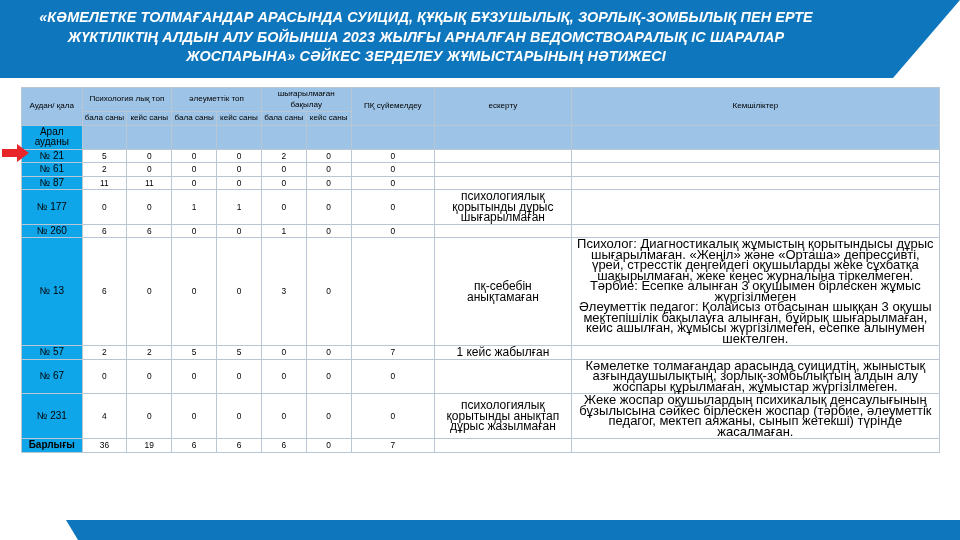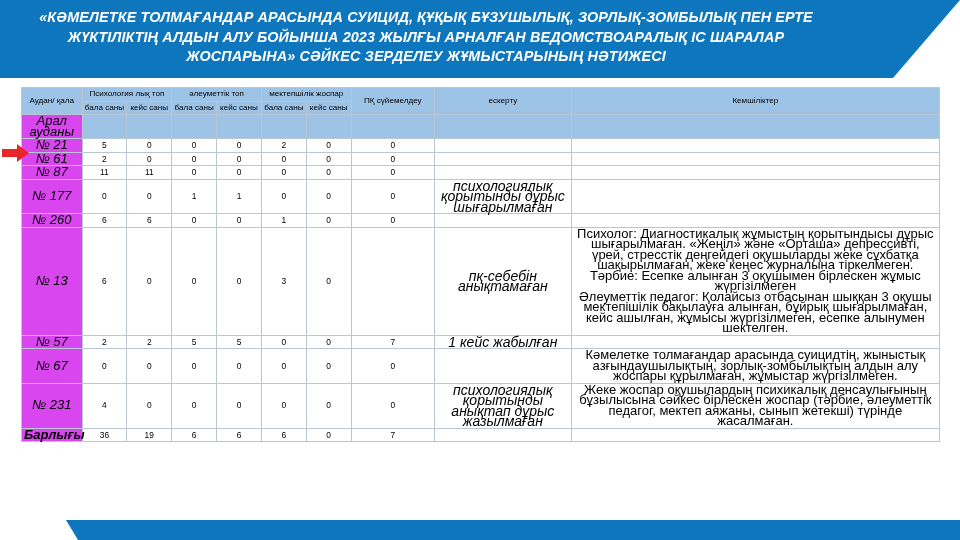--- a/index.html
+++ b/index.html
@@ -66,28 +66,27 @@
     vertical-align:middle;
     padding:1px 2px;
     line-height:10.5px;
     font-weight:normal;
   }
   .hdr{
     background:#9DC3E6;
     font-size:8.1px;
   }
   .rowhead{
-    background:#d946ef;
-    font-size:13px;
-    font-style:italic;
+    background:#0ea5e9;
+    font-size:10px;
   }
   .totalrow td{ font-weight:bold; }
   .totalrow .rowhead{ font-weight:bold; }
   .num{ font-size:8.4px; }
-  .note{ font-size:14px; line-height:10px;font-style:italic; }
+  .note{ font-size:12px; line-height:10px; }
   .defic{ font-size:13px; line-height:10.2px; padding:2px 4px; }
 
   
   col.c-dist{width:58px;}
   col.c-n{width:43px;}
   col.c-pk{width:80px;}
   col.c-note{width:131px;}
   col.c-def{width:353px;}
 </style>
 </head>
@@ -112,21 +111,21 @@
         <col class="c-n">
       <col class="c-pk">
         <col class="c-note">
         <col class="c-def">
     </colgroup>
     <thead>
       <tr>
         <th class="hdr" rowspan="2">Аудан/ қала</th>
         <th class="hdr" colspan="2">Психология лық топ</th>
         <th class="hdr" colspan="2">әлеуметтік топ</th>
-        <th class="hdr" colspan="2">мектепшілік жоспар</th>
+        <th class="hdr" colspan="2">шығарылмаған бақылау</th>
         <th class="hdr" rowspan="2">ПҚ сүйемелдеу</th>
         <th class="hdr" rowspan="2">ескерту</th>
         <th class="hdr" rowspan="2">Кемшіліктер</th>
       </tr>
       <tr>
         <th class="hdr">бала саны</th>
         <th class="hdr">кейс саны</th>
         <th class="hdr">бала саны</th>
         <th class="hdr">кейс саны</th>
         <th class="hdr">бала саны</th>

